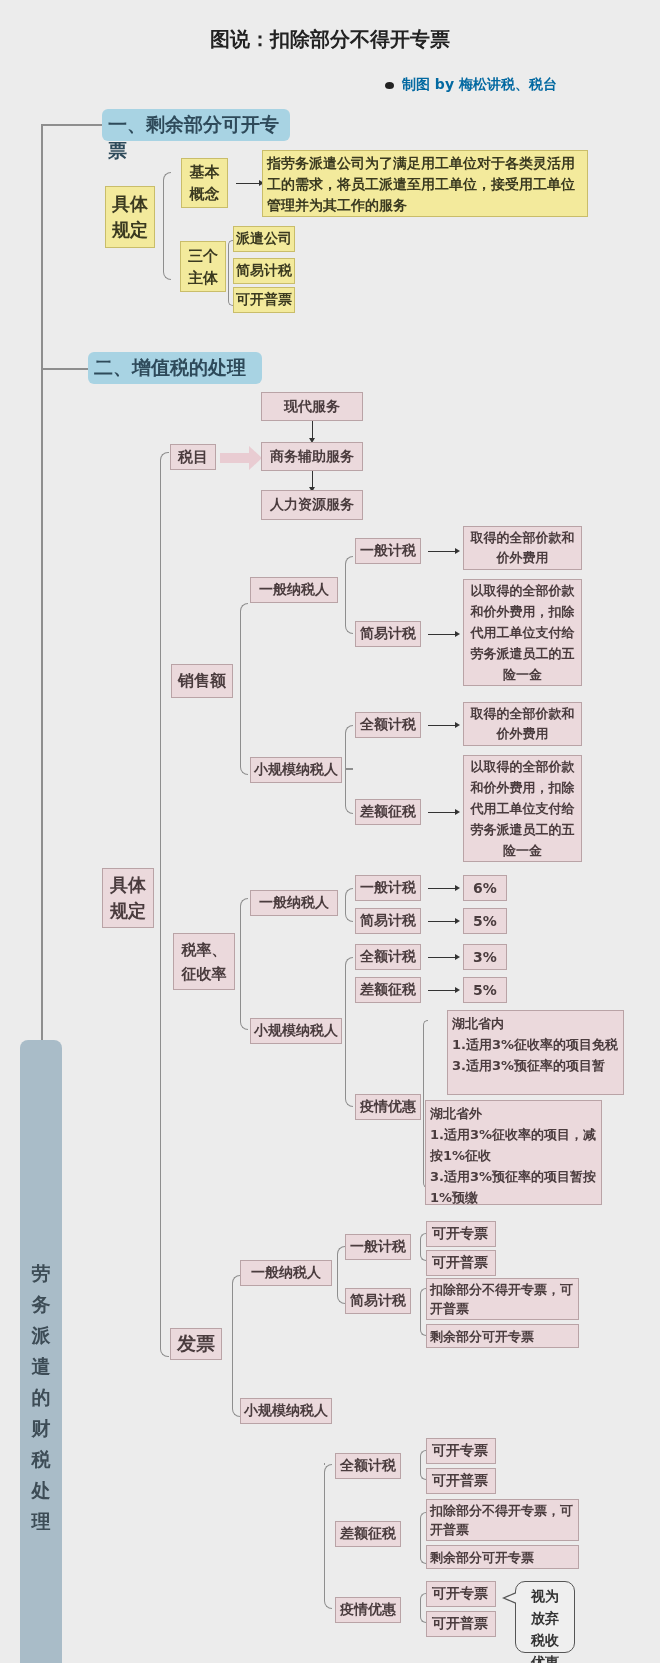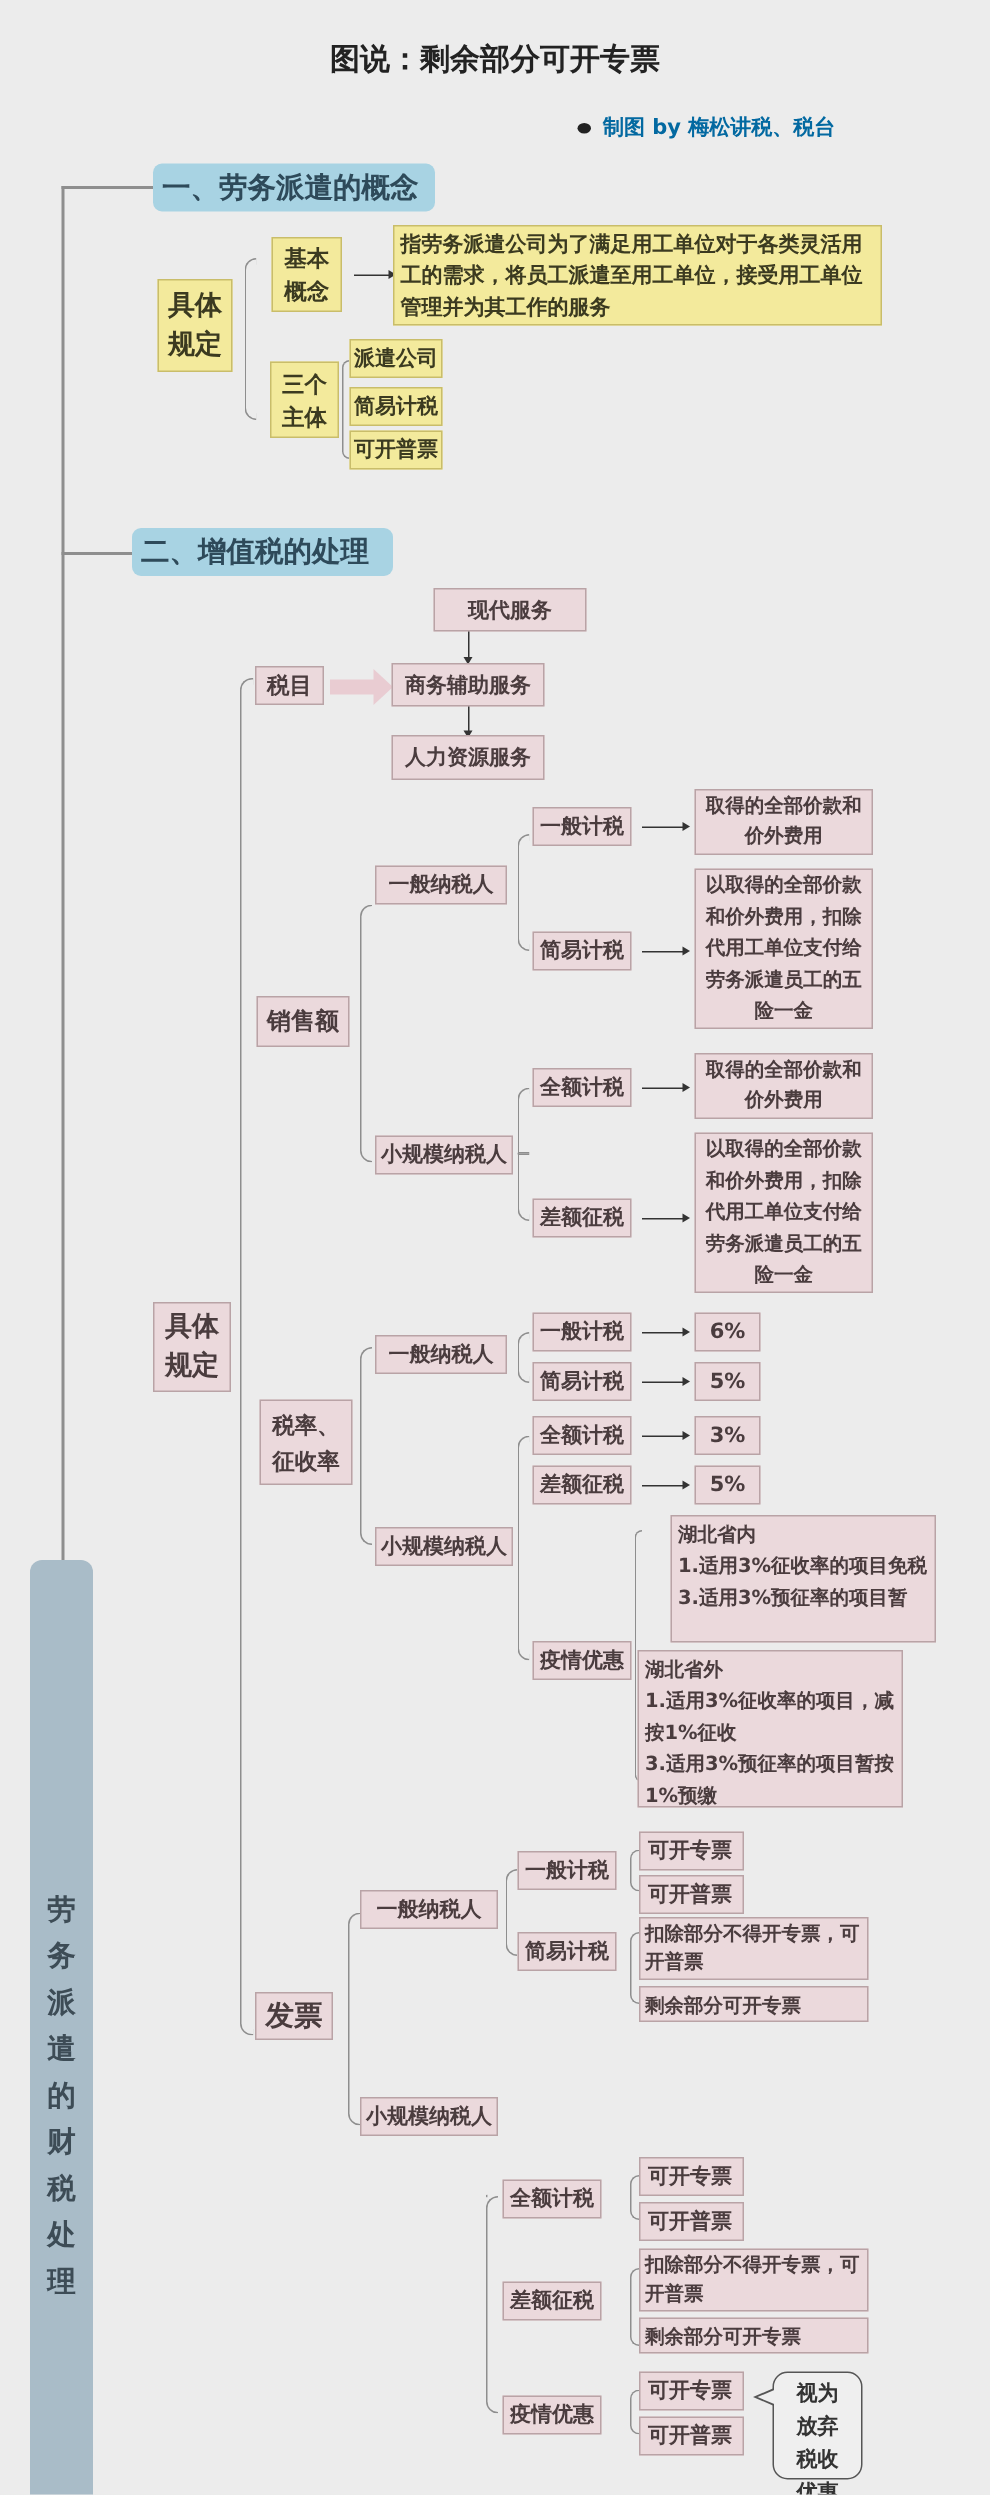--- a/index.html
+++ b/index.html
@@ -24,40 +24,40 @@
   .fat::after{content:"";position:absolute;right:-12px;top:-7px;border-left:13px solid #e9ccd2;border-top:12px solid transparent;border-bottom:12px solid transparent;}
   .side{background:#a9bcc8;border-radius:8px;left:20px;top:1040px;width:42px;height:640px;}
   .side-text{left:20px;width:42px;top:1258px;font-size:19px;font-weight:bold;color:#3d4c56;text-align:center;line-height:31px;}
   .callout{border:1.5px solid #555;border-radius:10px;background:#efefef;font-weight:bold;font-size:14px;color:#333;text-align:center;line-height:22px;}
   .callout::before{content:"";position:absolute;left:-14px;top:10px;border-right:14px solid #555;border-top:6px solid transparent;border-bottom:6px solid transparent;}
   .callout::after{content:"";position:absolute;left:-11px;top:11px;border-right:12px solid #efefef;border-top:5px solid transparent;border-bottom:5px solid transparent;}
 </style>
 </head>
 <body>
 
-<div class="abs title">图说：剩余部分可开专票</div>
+<div class="abs title">图说：扣除部分不得开专票</div>
 <div class="abs credit"><span class="dot"></span><span>制图 by 梅松讲税、税台</span></div>
 
 <div class="abs line" style="left:41px;top:124px;width:2px;height:918px;"></div>
 <div class="abs line" style="left:41px;top:124px;width:62px;height:1.5px;"></div>
 <div class="abs line" style="left:41px;top:368px;width:62px;height:1.5px;"></div>
 <div class="abs side"></div>
 <div class="abs side-text" id="sideText">
     <div>劳</div>
     <div>务</div>
     <div>派</div>
     <div>遣</div>
     <div>的</div>
     <div>财</div>
     <div>税</div>
     <div>处</div>
     <div>理</div>
   </div>
 
-<div class="abs sec" style="left:102px;top:109px;width:188px;height:32px;">一、劳务派遣的概念</div>
+<div class="abs sec" style="left:102px;top:109px;width:188px;height:32px;">一、剩余部分可开专票</div>
 <div class="abs y c" style="left:105px;top:186px;width:50px;height:62px;font-size:18px;line-height:26px;white-space:pre;">具体
 规定</div>
 <div class="abs brace" style="left:163px;top:172px;width:8px;height:108px;"></div>
 <div class="abs y c" style="left:181px;top:158px;width:47px;height:50px;font-size:15px;line-height:22px;white-space:pre;">基本
 概念</div>
 <div class="abs arrow" style="left:236px;top:183px;width:26px;"></div>
 <div class="abs y pl" style="left:262px;top:150px;width:326px;height:67px;font-size:14px;line-height:21px;padding:2px 4px;">指劳务派遣公司为了满足用工单位对于各类灵活用工的需求，将员工派遣至用工单位，接受用工单位管理并为其工作的服务</div>
 <div class="abs y c" style="left:180px;top:241px;width:46px;height:51px;font-size:15px;line-height:22px;white-space:pre;">三个
 主体</div>
 <div class="abs brace" style="left:228px;top:240px;width:5px;height:66px;"></div>
@@ -65,21 +65,21 @@
 <div class="abs y c" style="left:233px;top:258px;width:62px;height:26px;font-size:14px;">简易计税</div>
 <div class="abs y c" style="left:233px;top:287px;width:62px;height:26px;font-size:14px;">可开普票</div>
 
 <div class="abs sec" style="left:88px;top:352px;width:174px;height:32px;">二、增值税的处理</div>
 <div class="abs p c" style="left:102px;top:868px;width:52px;height:60px;font-size:18px;line-height:26px;white-space:pre;">具体
 规定</div>
 <div class="abs brace" style="left:160px;top:452px;width:9px;height:905px;"></div>
 
 <div class="abs p c" style="left:170px;top:444px;width:46px;height:26px;font-size:15px;">税目</div>
 <div class="abs fat" style="left:220px;top:453px;width:30px;"></div>
-<div class="abs p c" style="left:261px;top:392px;width:102px;height:29px;font-size:14px;margin-left:28px;">现代服务</div>
+<div class="abs p c" style="left:261px;top:392px;width:102px;height:29px;font-size:14px;">现代服务</div>
 <div class="abs varrow" style="left:312px;top:421px;height:20px;"></div>
 <div class="abs p c" style="left:261px;top:442px;width:102px;height:29px;font-size:14px;">商务辅助服务</div>
 <div class="abs varrow" style="left:312px;top:471px;height:19px;"></div>
 <div class="abs p c" style="left:261px;top:490px;width:102px;height:30px;font-size:14px;">人力资源服务</div>
 
 <div class="abs p c" style="left:171px;top:664px;width:62px;height:34px;font-size:16px;">销售额</div>
 <div class="abs brace" style="left:240px;top:603px;width:8px;height:172px;"></div>
 <div class="abs p c" style="left:250px;top:577px;width:88px;height:26px;font-size:14px;">一般纳税人</div>
 <div class="abs brace" style="left:345px;top:556px;width:8px;height:78px;"></div>
 <div class="abs p c" style="left:355px;top:538px;width:66px;height:26px;font-size:14px;">一般计税</div>

